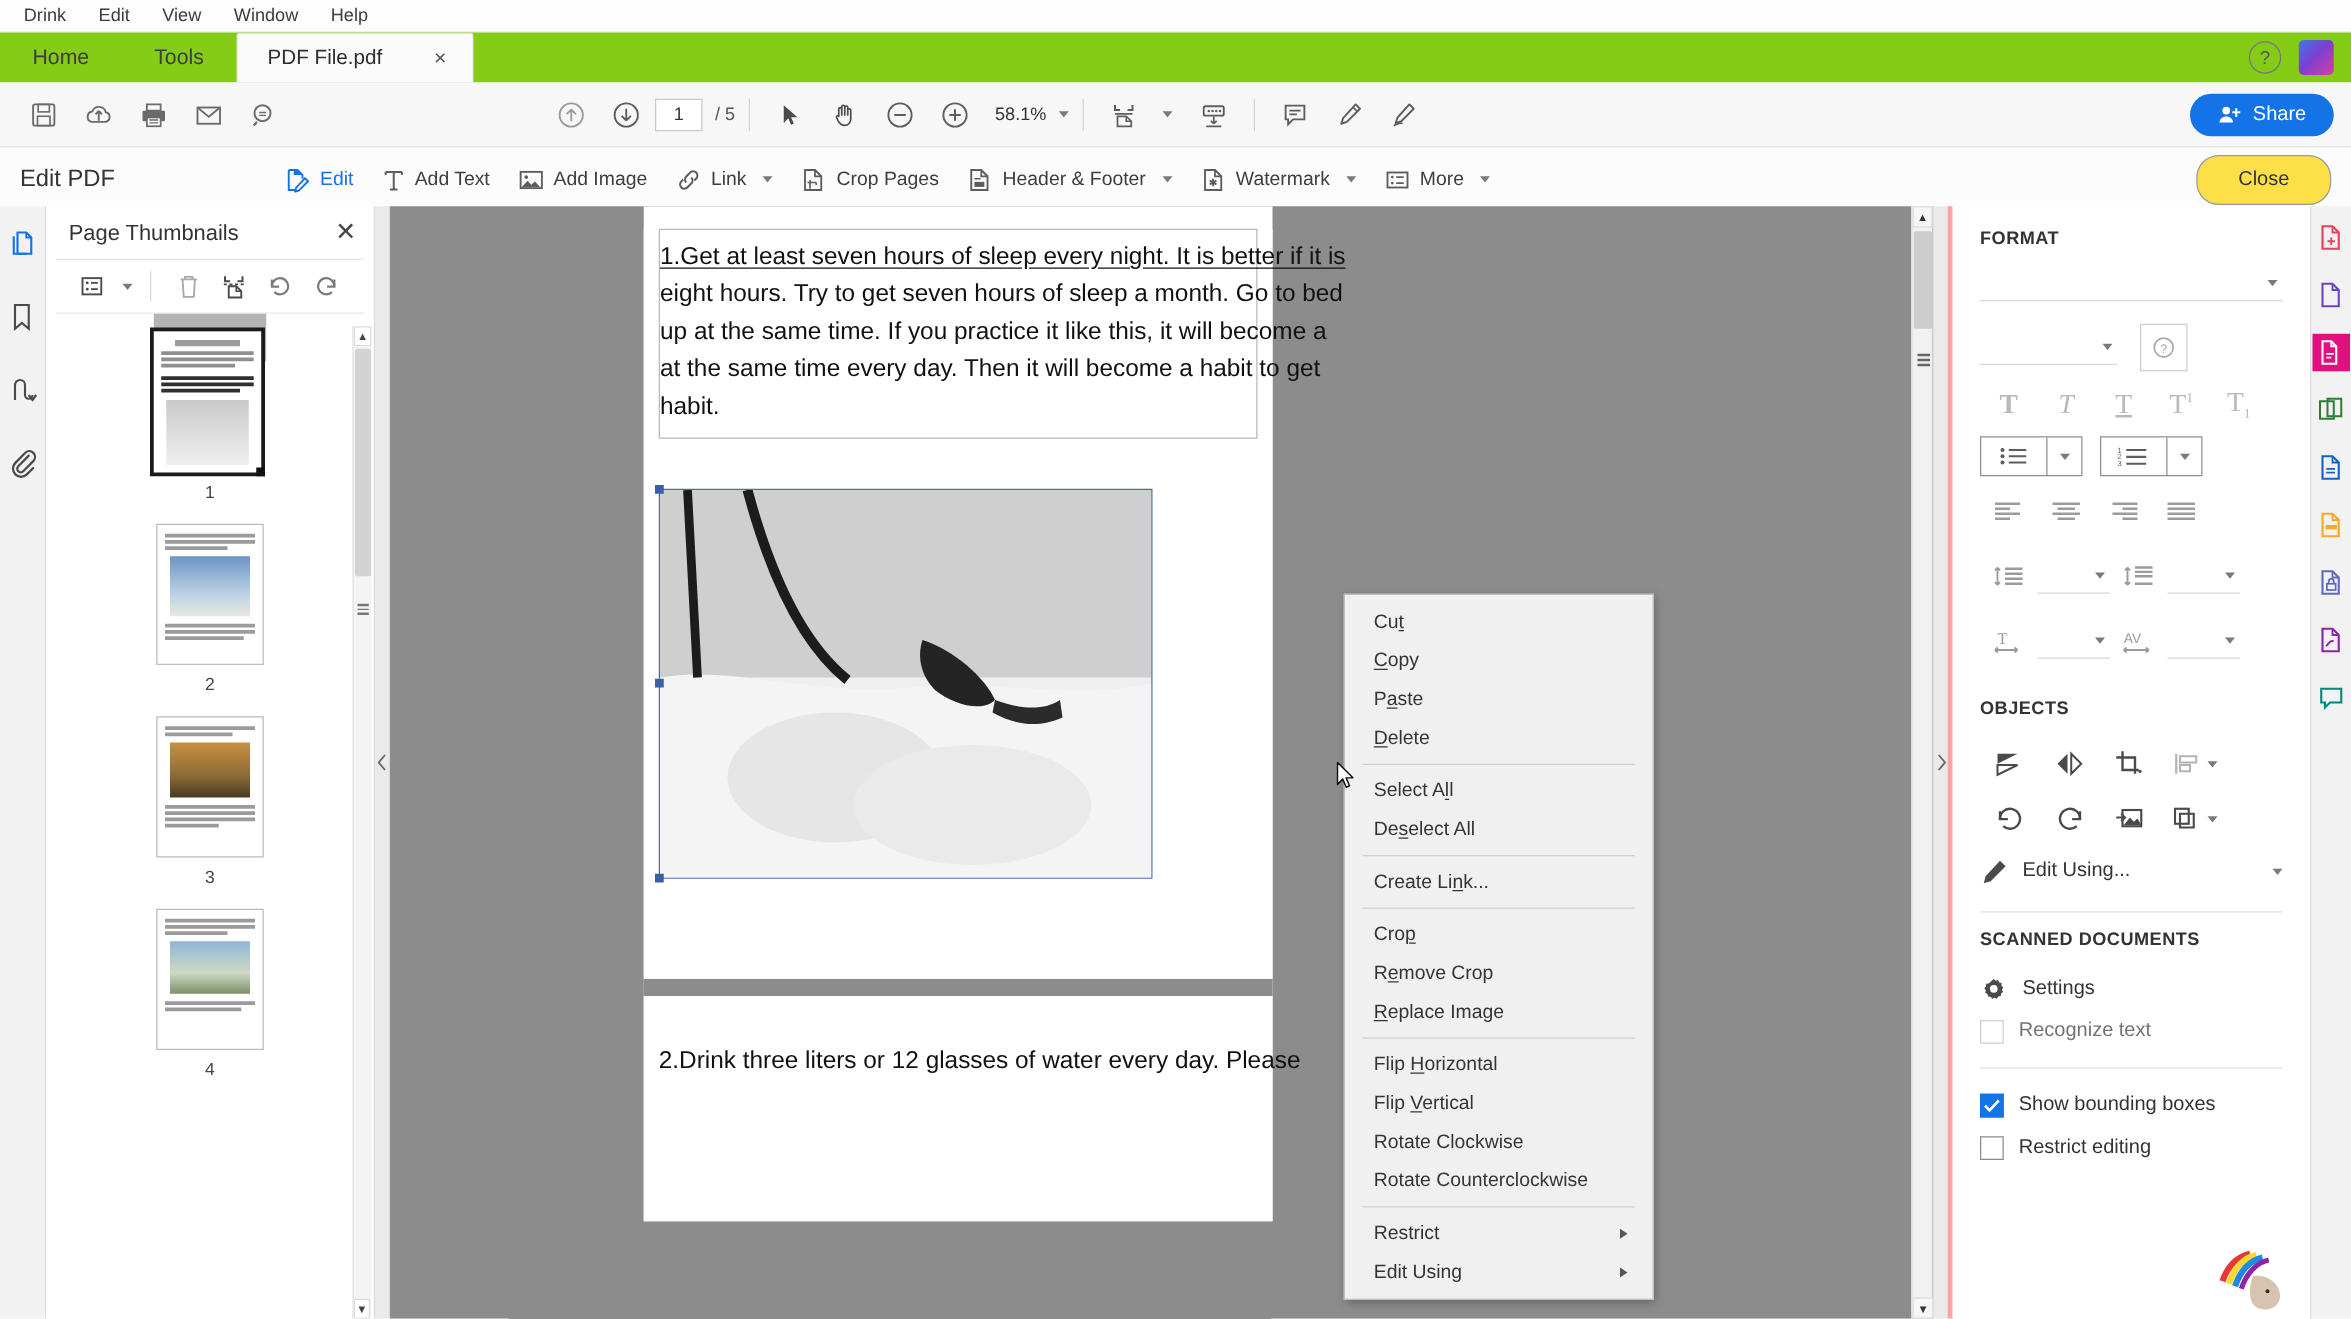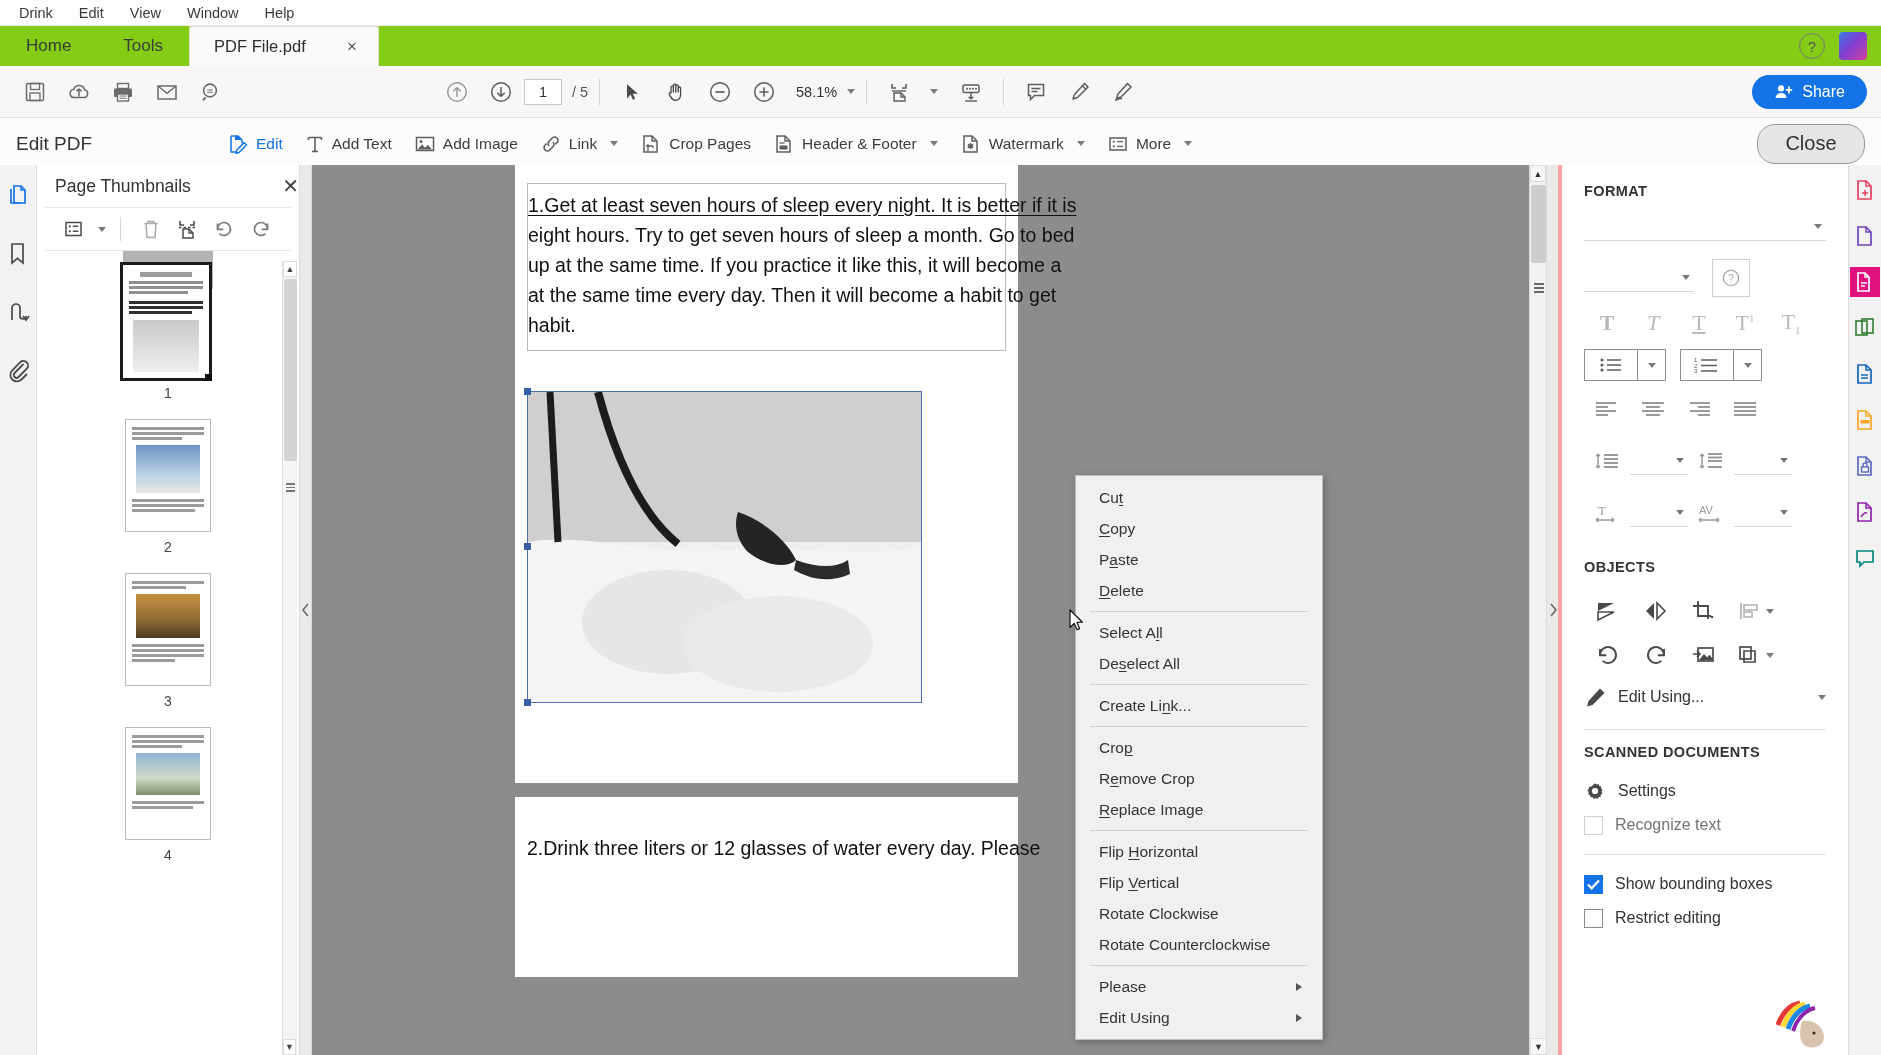--- a/index.html
+++ b/index.html
@@ -51,34 +51,34 @@
   
   .editbar{height:52px;background:#fcfcfc;border-bottom:1px solid #e0e0e0;
            display:flex;align-items:center;padding:0 16px;position:relative;}
   .editbar .title{font-size:19px;color:#333;}
   .ebtns{display:flex;align-items:center;gap:4px;margin-left:126px;}
   .ebtn{display:flex;align-items:center;gap:7px;padding:6px 9px;border-radius:3px;
         font-size:15.5px;color:#3d3d3d;cursor:pointer;white-space:nowrap;}
   .ebtn.active{color:#1473e6;}
   .close-btn{margin-left:auto;height:40px;min-width:108px;border:1px solid #9a9a9a;
      border-radius:18px;display:flex;align-items:center;justify-content:center;
-     font-size:20px;color:#333;cursor:pointer;background:#e5e5e5;}
+     font-size:16px;color:#333;cursor:pointer;background:#fde047;}
 
   
   .body{position:absolute;top:165px;left:0;right:0;bottom:0;display:flex;background:#fff;}
 
   
   .rail{width:37px;background:#f2f2f2;border-right:1px solid #dcdcdc;
         padding-top:16px;display:flex;flex-direction:column;align-items:center;gap:28px;}
   .rail .ri{width:30px;height:30px;display:flex;align-items:center;justify-content:center;cursor:pointer;}
 
   
   .thumbpane{width:263px;background:#fff;border-right:1px solid #dcdcdc;
              display:flex;flex-direction:column;position:relative;}
-  .tp-head{height:42px;display:flex;align-items:center;padding:0 0 0 18px;}
+  .tp-head{height:42px;display:flex;align-items:center;padding:0 14px 0 18px;}
   .tp-head .t{font-size:17.5px;color:#333;}
   .tp-head .x{margin-left:auto;font-size:20px;color:#444;cursor:pointer;line-height:1;}
   .tp-tools{height:44px;display:flex;align-items:center;gap:4px;padding:0 14px;
             border-top:1px solid #e6e6e6;border-bottom:1px solid #e6e6e6;margin:0 8px;}
   .tt{width:34px;height:30px;display:flex;align-items:center;justify-content:center;cursor:pointer;border-radius:3px;}
   .thumbs{flex:1;overflow:hidden;position:relative;padding-top:14px;}
   .thumb-item{width:100%;display:flex;flex-direction:column;align-items:center;margin-bottom:12px;}
   .thumb-card{width:86px;background:#fff;position:relative;}
   .thumb-card.sel{outline:3px solid #1a1a1a;}
   .thumb-num{font-size:14px;color:#444;margin-top:7px;}
@@ -642,21 +642,21 @@
             <span>Flip <u>V</u>ertical</span>
           </div>
         <div class="ctxitem">
             <span>Rotate Clockwise</span>
           </div>
         <div class="ctxitem">
             <span>Rotate Counterclockwise</span>
           </div>
         <div class="ctxsep"></div>
         <div class="ctxitem">
-            <span>Please</span>
+            <span>Restrict</span>
             <span class="sub"></span>
           </div>
         <div class="ctxitem">
             <span>Edit Using</span>
             <span class="sub"></span>
           </div>
       </div>
 
       <div class="cursor">
         <svg width="16" height="24" viewBox="0 0 16 24">

